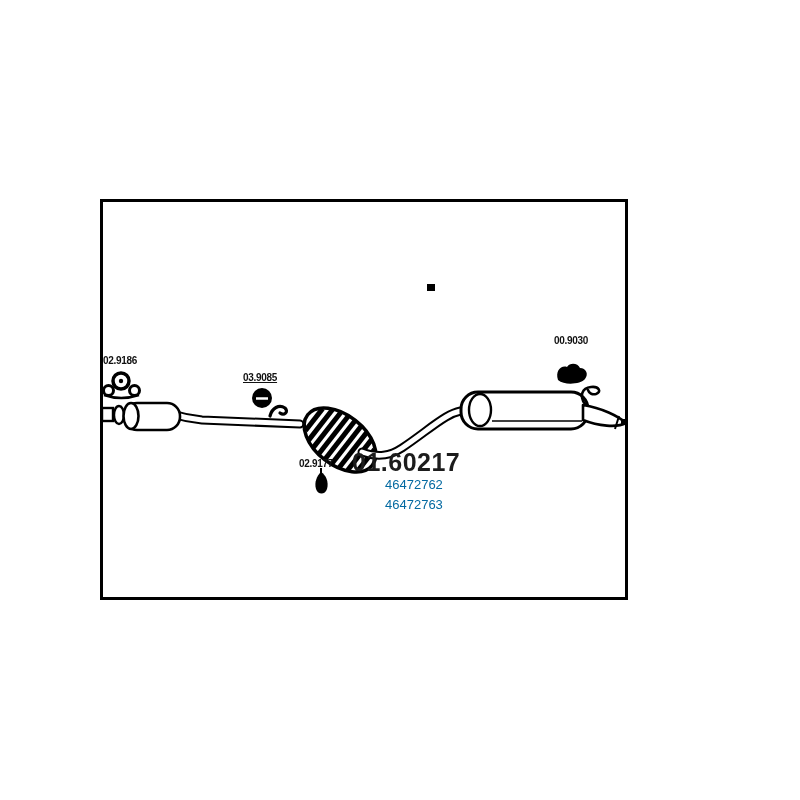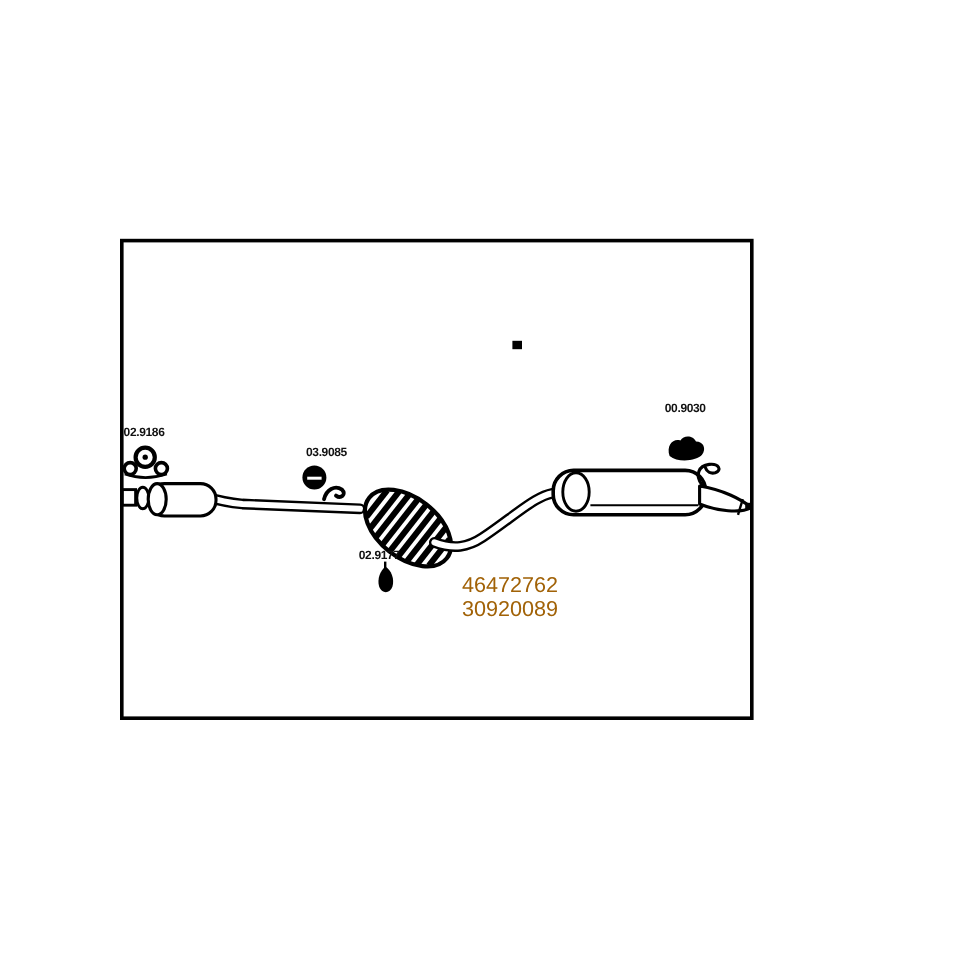--- a/index.html
+++ b/index.html
@@ -47,30 +47,30 @@
     top: 449px;
     font-size: 25px;
     font-weight: 700;
     color: #1c1c1c;
     letter-spacing: 0.5px;
     white-space: nowrap;
     line-height: 1.1;
   }
   .oe-num {
     position: absolute;
-    font-size: 18px;
+    font-size: 13px;
     font-weight: 400;
-    color: #a16207;
+    color: #0369a1;
     white-space: nowrap;
     line-height: 1;
   }
   .oe-1 { left: 385px; top: 478px; }
   .oe-2 { left: 385px; top: 498px; }
   .lbl-front  { left: 103px; top: 356px; }
-  .lbl-middle { left: 255px; top: 373px; }
+  .lbl-middle { left: 243px; top: 373px; text-decoration: underline; }
   .lbl-rear   { left: 554px; top: 336px; }
   .lbl-flex   { left: 299px; top: 459px; text-align: center; }
 </style>
 </head>
 <body>
 
 <div class="page">
 
   <div class="frame"></div>
 
@@ -144,15 +144,16 @@
       <line x1="321" y1="468" x2="321" y2="474" stroke="#000000" stroke-width="2"></line>
       <path d="M 321,472 C 326,475 329,482 327,489 C 325,495 318,495 316,489 C 314,482 317,476 321,472 Z" fill="#000000"></path>
     </g>
   </svg>
 
   <div class="lbl lbl-front">02.9186</div>
   <div class="lbl lbl-middle">03.9085</div>
   <div class="lbl lbl-rear">00.9030</div>
   <div class="lbl lbl-flex">02.9177</div>
 
+  <div class="part-number">01.60217</div>
   <div class="oe-num oe-1">46472762</div>
-  <div class="oe-num oe-2">30920089</div>
+  <div class="oe-num oe-2">46472763</div>
 </div>
 
 </body></html>

